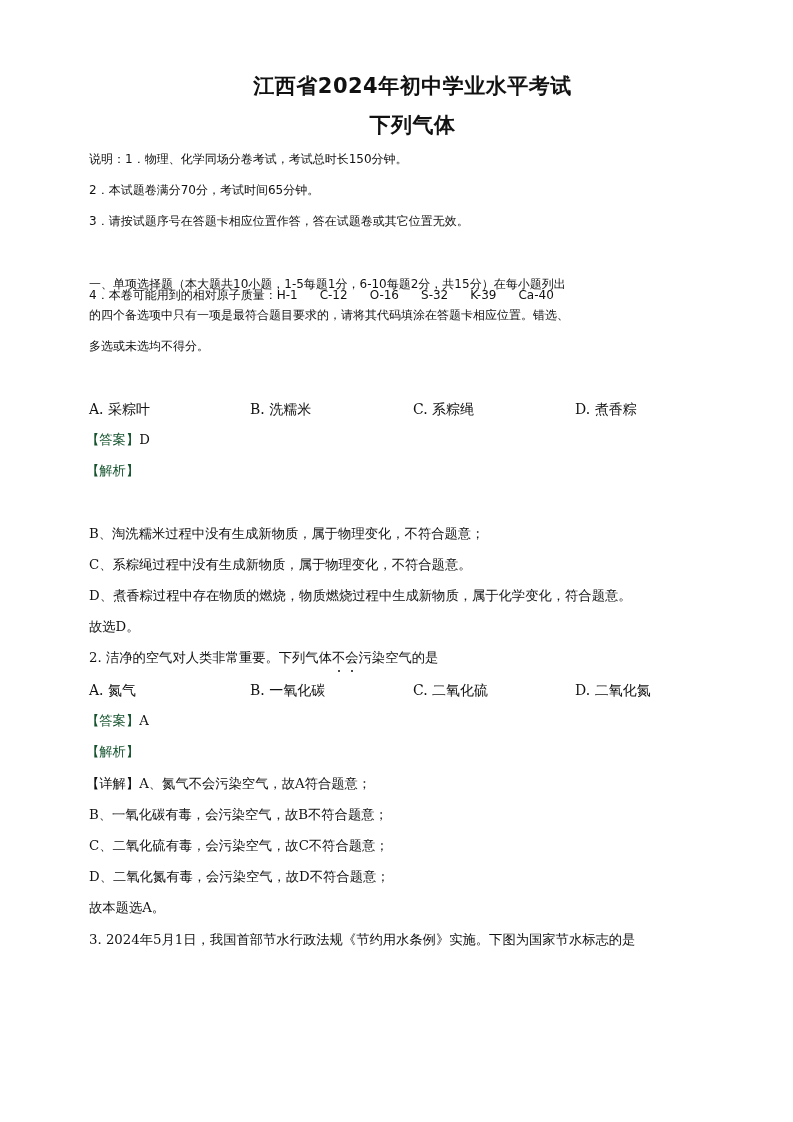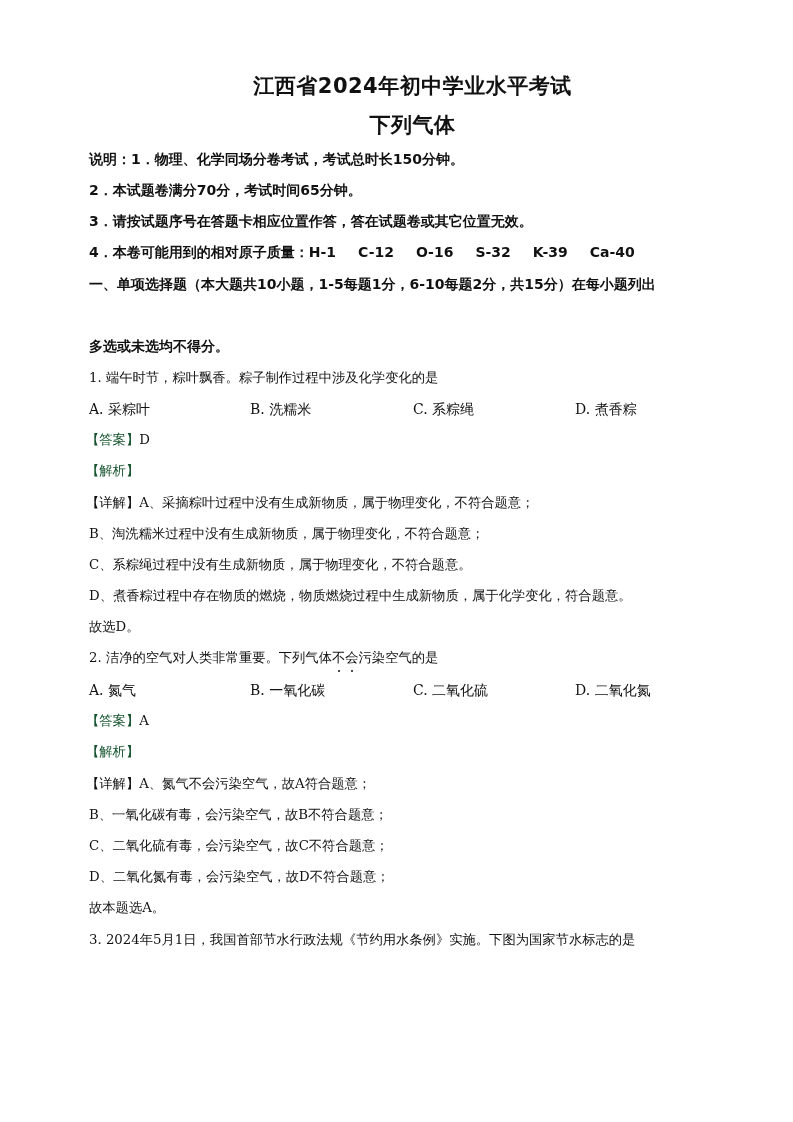--- a/index.html
+++ b/index.html
@@ -13,62 +13,59 @@
       position: absolute; left: 0; width: 793px; text-align: center;
       font-family: "DejaVu Sans", "Liberation Sans", sans-serif;
       font-weight: bold; font-size: 21px; letter-spacing: 0.5px;
     }
     .line {
       position: absolute; left: 73px; white-space: nowrap;
       font-size: 13.3px; line-height: 18px;
     }
     .bold {
       font-family: "DejaVu Sans", "Liberation Sans", sans-serif;
-      font-weight: bold; font-size: 14px;
+      font-weight: normal; font-size: 12px;
     }
     .opt { position: absolute; white-space: nowrap; font-size: 14px; line-height: 18px; }
     .tag { color: #14532d; }
     .emph { position: relative; display: inline-block; }
     .emph::after {
       content: ""; position: absolute; left: 50%; bottom: -5px;
       width: 2px; height: 2px; background: #111; border-radius: 50%;
       transform: translateX(-50%);
     }
-    .atom { display: inline-block; margin-right: 22px; }
+    .atom { display: inline-block; margin-right: 22px; margin-top: 43px; }
   </style>
 </head>
 <body>
 
 <div class="page">
 
   <div class="title" style="top:72px;">江西省2024年初中学业水平考试</div>
   <div class="title" style="top:111px;">下列气体</div>
 
   <div class="line bold" style="top:150px;">说明：1．物理、化学同场分卷考试，考试总时长150分钟。</div>
   <div class="line bold" style="top:181px;">2．本试题卷满分70分，考试时间65分钟。</div>
   <div class="line bold" style="top:212px;">3．请按试题序号在答题卡相应位置作答，答在试题卷或其它位置无效。</div>
   <div class="line bold" style="top:243px;">
     <span>4．本卷可能用到的相对原子质量：</span><span class="atom">H-1</span><span class="atom">C-12</span><span class="atom">O-16</span><span class="atom">S-32</span><span class="atom">K-39</span><span class="atom">Ca-40</span>
   </div>
 
   <div class="line bold" style="top:275px;">一、单项选择题（本大题共10小题，1-5每题1分，6-10每题2分，共15分）在每小题列出</div>
+  <div class="line bold" style="top:306px;">的四个备选项中只有一项是最符合题目要求的，请将其代码填涂在答题卡相应位置。错选、</div>
   <div class="line bold" style="top:337px;">多选或未选均不得分。</div>
 
-  <div class="line" style="top:369px;">1. 端午时节，粽叶飘香。粽子制作过程中涉及化学变化的是</div>
   <div class="opt" style="top:400px; left:73px;">A. 采粽叶</div>
   <div class="opt" style="top:400px; left:234px;">B. 洗糯米</div>
   <div class="opt" style="top:400px; left:397px;">C. 系粽绳</div>
   <div class="opt" style="top:400px; left:559px;">D. 煮香粽</div>
   <div class="line" style="top:431px; left:70px;">
     <span class="tag">【答案】</span><span>D</span>
   </div>
   <div class="line tag" style="top:462px; left:70px;">【解析】</div>
-  <div class="line" style="top:494px; left:70px;">
-    <span>【详解】</span><span>A、采摘粽叶过程中没有生成新物质，属于物理变化，不符合题意；</span>
-  </div>
   <div class="line" style="top:525px;">B、淘洗糯米过程中没有生成新物质，属于物理变化，不符合题意；</div>
   <div class="line" style="top:556px;">C、系粽绳过程中没有生成新物质，属于物理变化，不符合题意。</div>
   <div class="line" style="top:587px;">D、煮香粽过程中存在物质的燃烧，物质燃烧过程中生成新物质，属于化学变化，符合题意。</div>
   <div class="line" style="top:618px;">故选D。</div>
 
   <div class="line" style="top:649px;">
     <span>2. 洁净的空气对人类非常重要。下列气体</span><span class="emph">不</span><span class="emph">会</span><span>污染空气的是</span>
   </div>
   <div class="opt" style="top:681px; left:73px;">A. 氮气</div>
   <div class="opt" style="top:681px; left:234px;">B. 一氧化碳</div>

